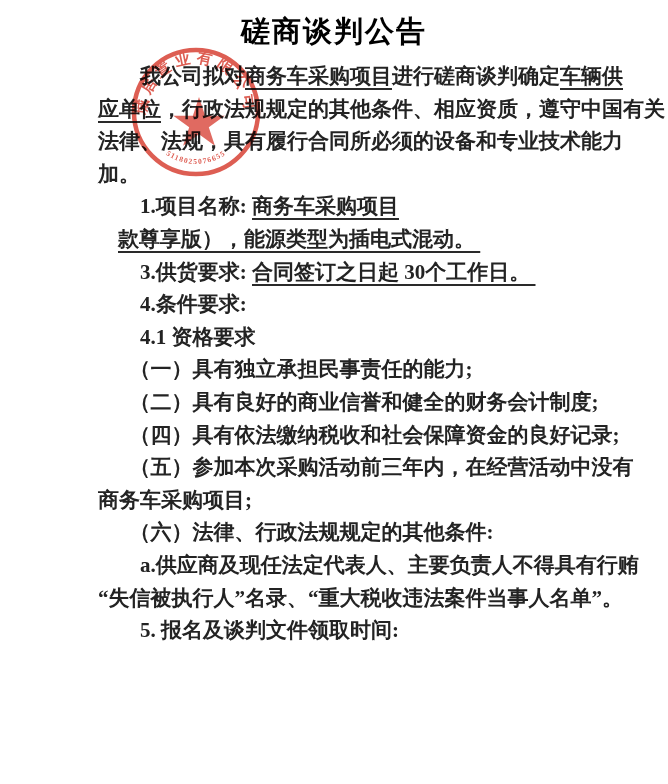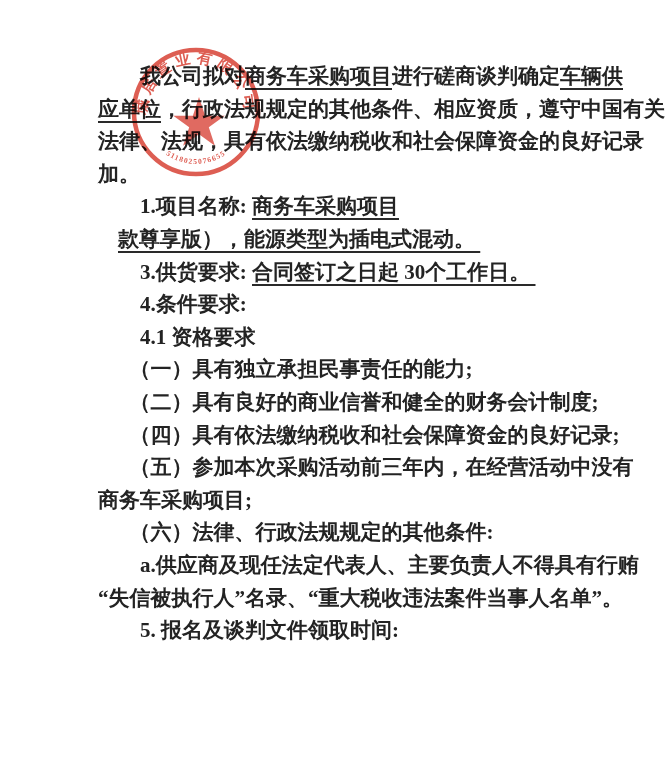--- a/index.html
+++ b/index.html
@@ -52,25 +52,26 @@
     font-weight: bold;
   }
   .seal .ring-txt { font-size: 15px; letter-spacing: 5px; }
   .seal .num-txt  { font-size: 7.5px; letter-spacing: 1.2px; }
 </style>
 </head>
 <body>
 
 <div class="page">
 
+  <h1 class="title">磋商谈判公告</h1>
 
   <div class="doc-body">
       <div class="line" style="padding-left: 42px;"><span>我公司拟对</span><span class="u">商务车采购项目</span><span>进行磋商谈判确定</span><span class="u">车辆供</span></div>
       <div class="line" style="padding-left: 0px;"><span class="u">应单位</span><span>，行政法规规定的其他条件、相应资质，遵守中国有关</span></div>
-      <div class="line" style="padding-left: 0px;"><span>法律、法规，具有依法缴纳税收和社会保障资金的良好记录</span></div>
+      <div class="line" style="padding-left: 0px;"><span>法律、法规，具有履行合同所必须的设备和专业技术能力</span></div>
       <div class="line" style="padding-left: 0px;"><span>加。</span></div>
       <div class="line" style="padding-left: 42px;"><span>1.项目名称: </span><span class="u">商务车采购项目</span></div>
       <div class="line" style="padding-left: 0px; margin-left: 20px;"><span class="u">款尊享版），能源类型为插电式混动。 </span></div>
       <div class="line" style="padding-left: 42px;"><span>3.供货要求: </span><span class="u">合同签订之日起 30个工作日。 </span></div>
       <div class="line" style="padding-left: 42px;"><span>4.条件要求:</span></div>
       <div class="line" style="padding-left: 42px;"><span>4.1 资格要求</span></div>
       <div class="line" style="padding-left: 31.5px;"><span>（一）具有独立承担民事责任的能力;</span></div>
       <div class="line" style="padding-left: 31.5px;"><span>（二）具有良好的商业信誉和健全的财务会计制度;</span></div>
       <div class="line" style="padding-left: 31.5px;"><span>（四）具有依法缴纳税收和社会保障资金的良好记录;</span></div>
       <div class="line" style="padding-left: 31.5px;"><span>（五）参加本次采购活动前三年内，在经营活动中没有</span></div>

